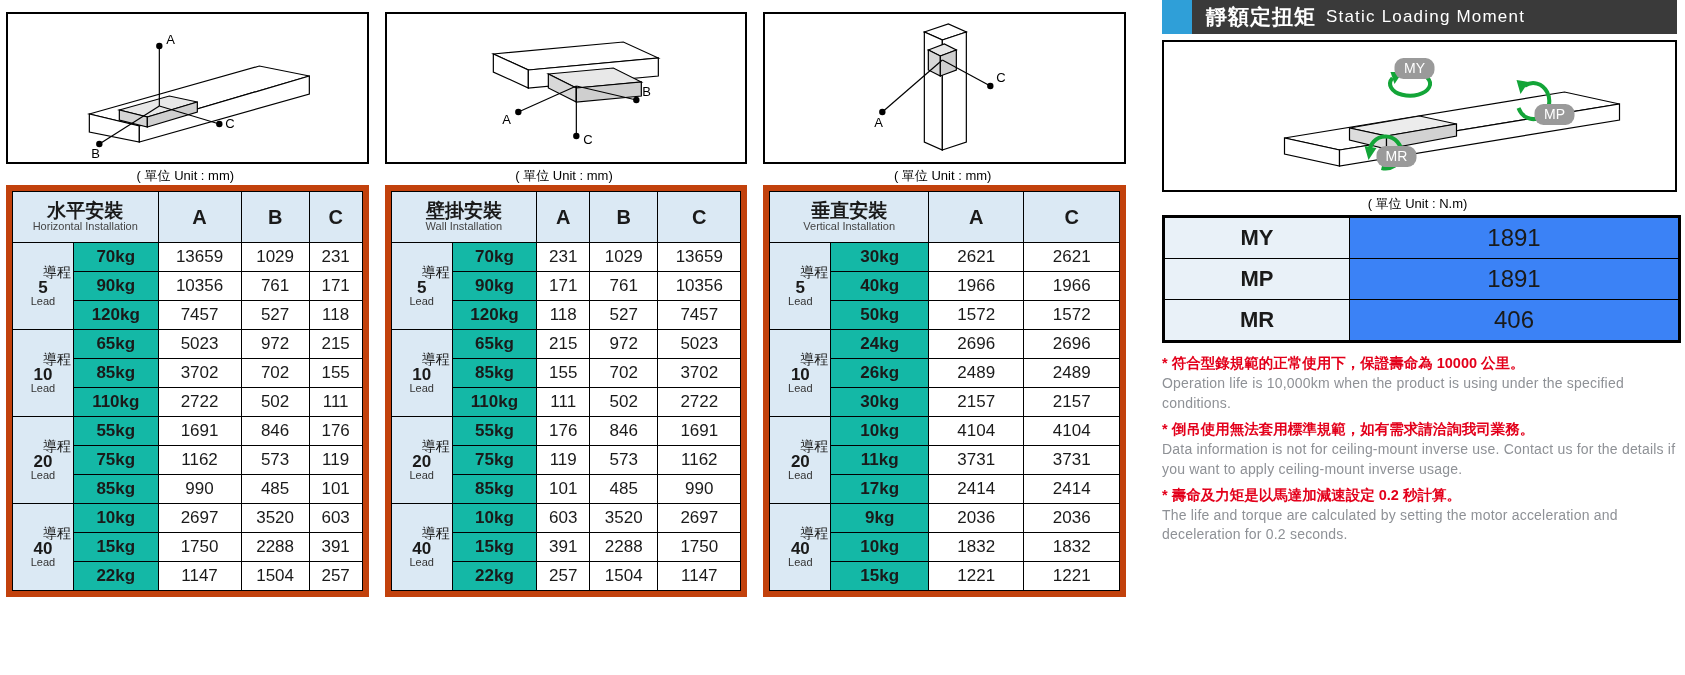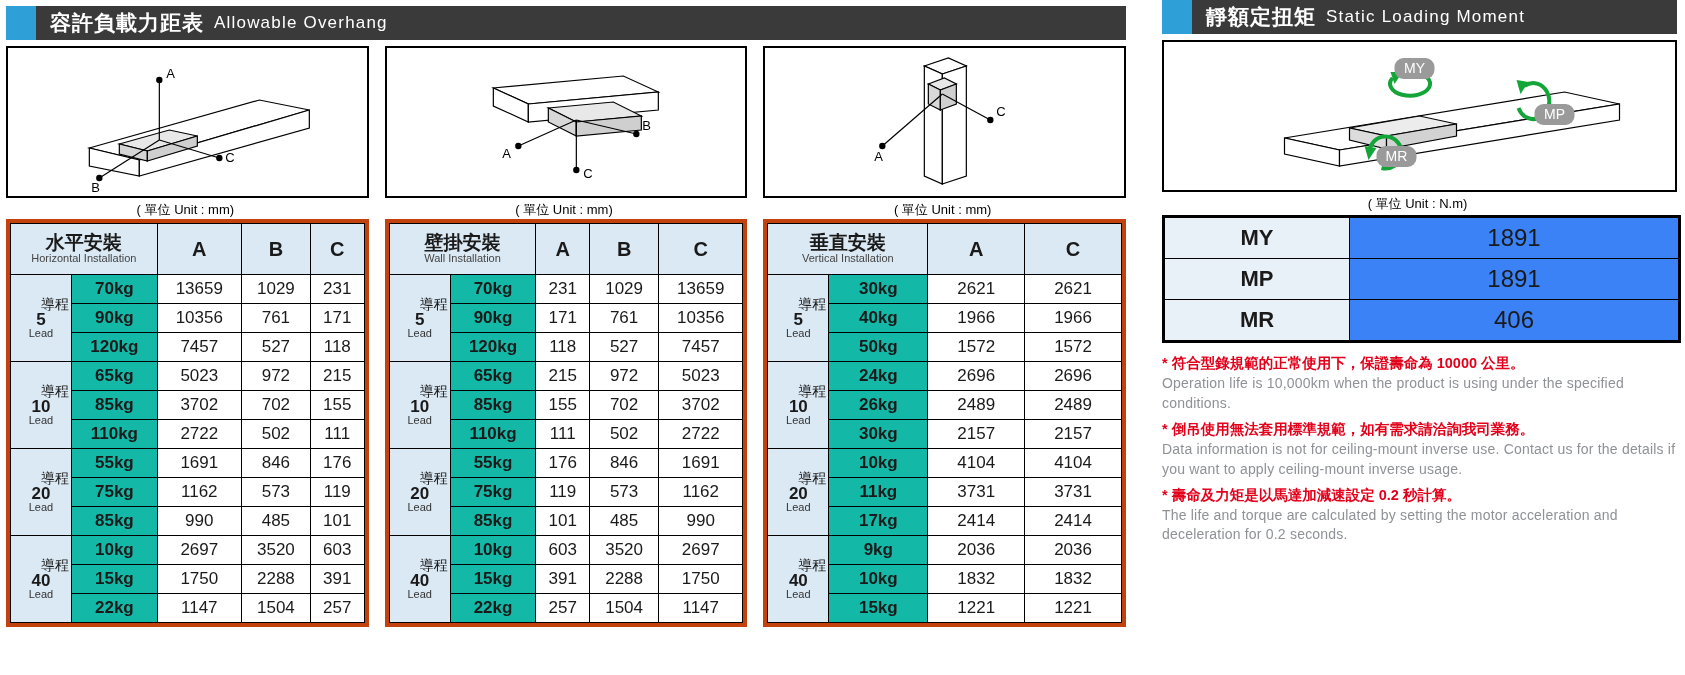--- a/index.html
+++ b/index.html
@@ -33,21 +33,21 @@
     border:2px solid #000;height:148px;background:#fff;position:relative;
     flex:1;
   }
   .unit{
     text-align:center;font-size:13px;color:#000;padding-top:3px;padding-right:4px;
   }
 
   
   table{border-collapse:collapse;}
   .ovh-tables{display:flex;gap:16px;}
-  .ovh-table{border:4px solid #c2410c;flex:1;}
+  .ovh-table{border:6px solid #c2410c;flex:1;}
   .ovh-table table{width:100%;}
   .ovh-table th,.ovh-table td{
     border:1px solid #000;text-align:center;font-size:17px;
     height:28px;padding:0 2px;
   }
   .ovh-table thead th{
     background:#dbe9f4;height:50px;font-size:20px;font-weight:bold;
   }
   .ovh-table thead th.namecell{line-height:1.05;}
   .ovh-table thead th.namecell .cn{font-size:19px;font-weight:bold;display:block;}
@@ -75,27 +75,20 @@
 
   svg{display:block;}
 </style>
 </head>
 <body>
 
 <div class="page">
 
   <div class="left">
 
-    <div class="sec-head">
-      <div class="blue"></div>
-      <div class="bar">
-        <span class="cn">容許負載力距表</span>
-        <span class="en">Allowable Overhang</span>
-      </div>
-    </div>
 
     <div class="diagrams">
 
       <div style="flex:1;">
         <div class="diagram">
           <svg width="100%" height="146" viewBox="0 0 336 146">
             <g fill="#ffffff" stroke="#000" stroke-width="1.2">
               <polygon points="70,100 240,52 290,62 120,112"></polygon>
               <polygon points="70,100 70,118 120,128 120,112"></polygon>
               <polygon points="120,112 290,62 290,80 120,128"></polygon>

